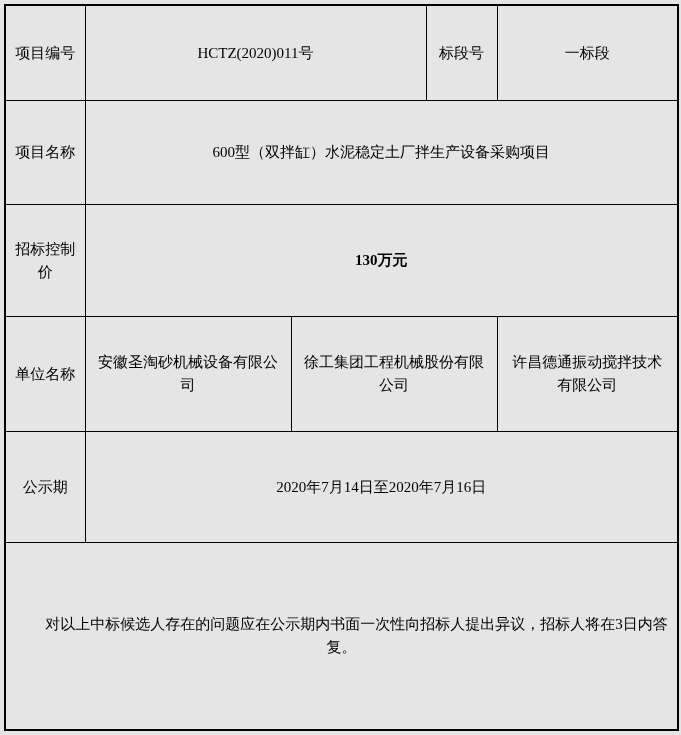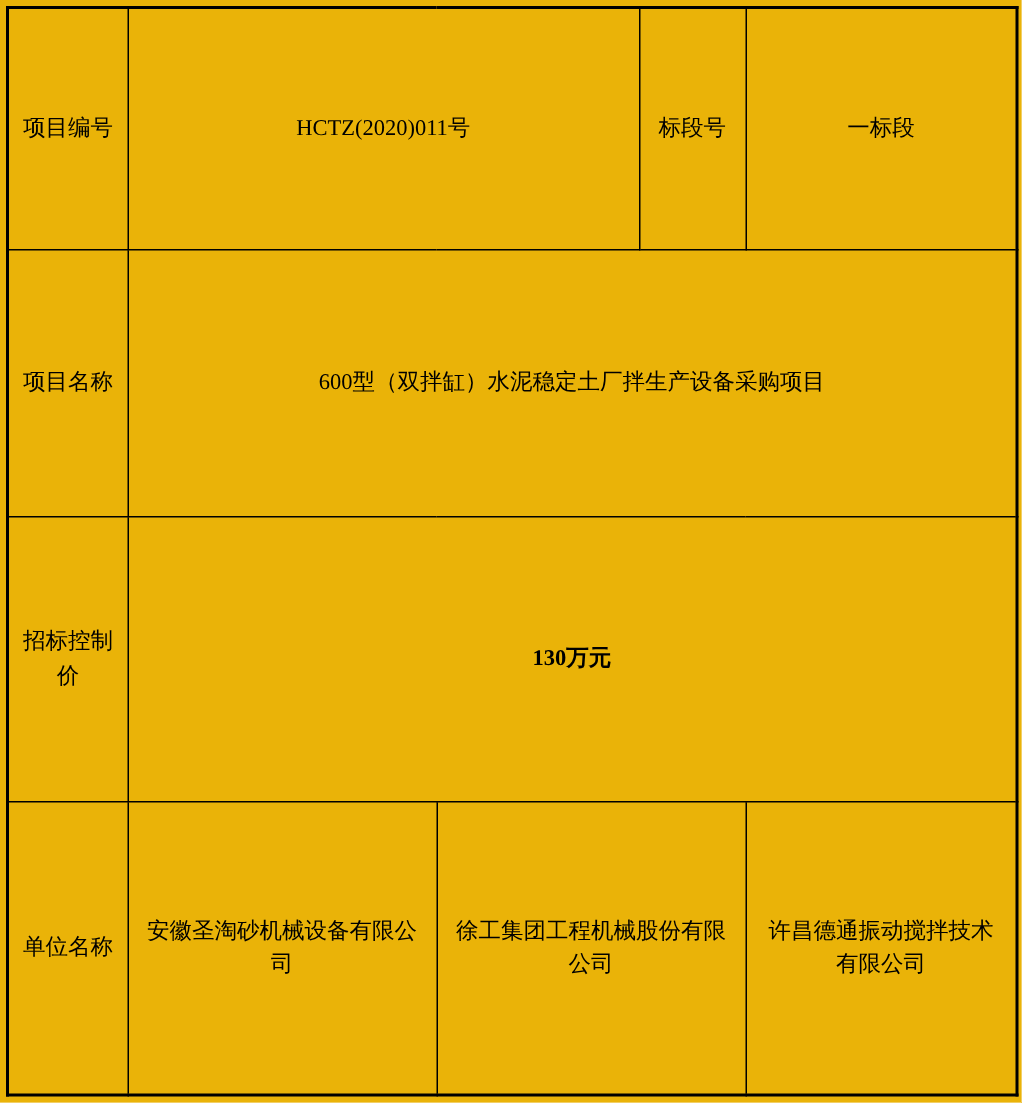--- a/index.html
+++ b/index.html
@@ -3,21 +3,21 @@
 <meta charset="utf-8">
 <style>
   html, body {
     margin: 0;
     padding: 0;
     background: #ffffff;
   }
   .page {
     width: 681px;
     height: 735px;
-    background: #eab308;
+    background: #e5e5e5;
     box-sizing: border-box;
     padding: 4px;
     font-family: "Liberation Serif", "DejaVu Serif", serif;
     color: #000000;
   }
   table.notice {
     border-collapse: collapse;
     table-layout: fixed;
     width: 673px;
     height: 727px;
@@ -86,15 +86,22 @@
       <tr class="r3">
         <td class="label-cell">招标控制价</td>
         <td colspan="4" class="bold-value">130万元</td>
       </tr>
       <tr class="r5">
         <td class="label-cell">单位名称</td>
         <td>安徽圣淘砂机械设备有限公司</td>
         <td colspan="2">徐工集团工程机械股份有限公司</td>
         <td>许昌德通振动搅拌技术有限公司</td>
       </tr>
+      <tr class="r7">
+        <td class="label-cell">公示期</td>
+        <td colspan="4">2020年7月14日至2020年7月16日</td>
+      </tr>
+      <tr class="r8">
+        <td colspan="5" class="note-cell">对以上中标候选人存在的问题应在公示期内书面一次性向招标人提出异议，招标人将在3日内答复。</td>
+      </tr>
     </tbody>
   </table>
 </div>
 
 </body></html>

